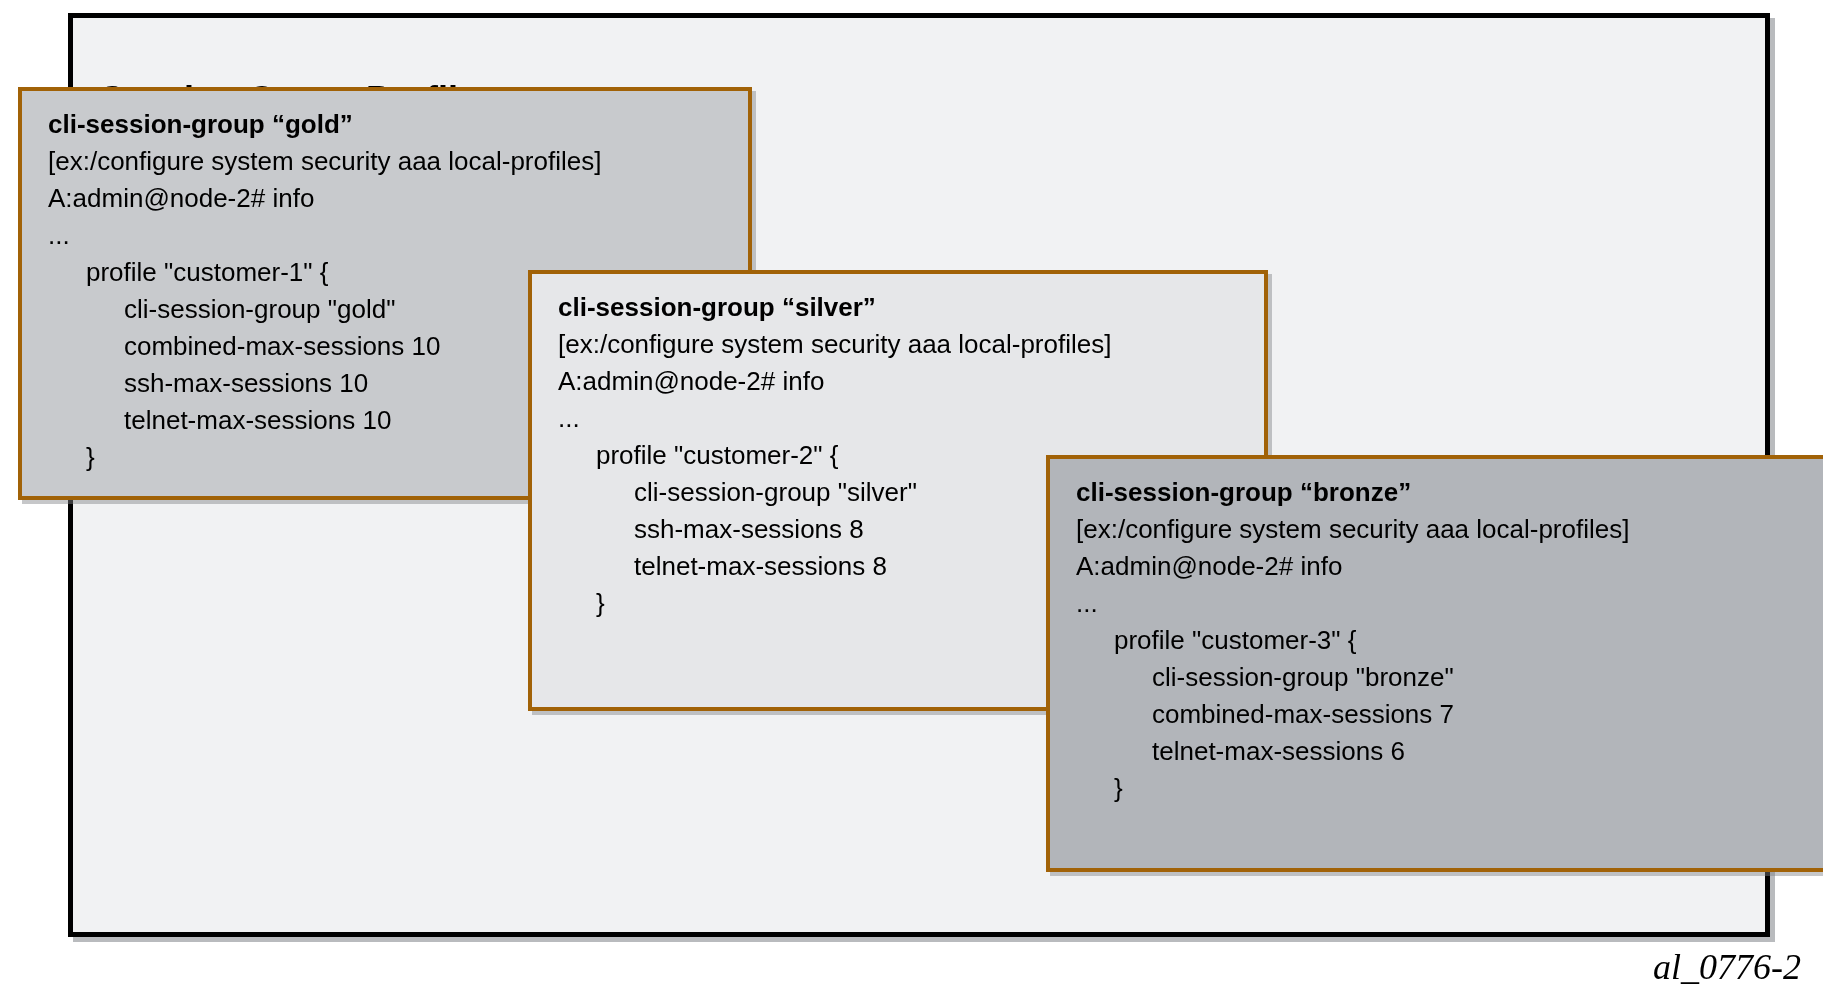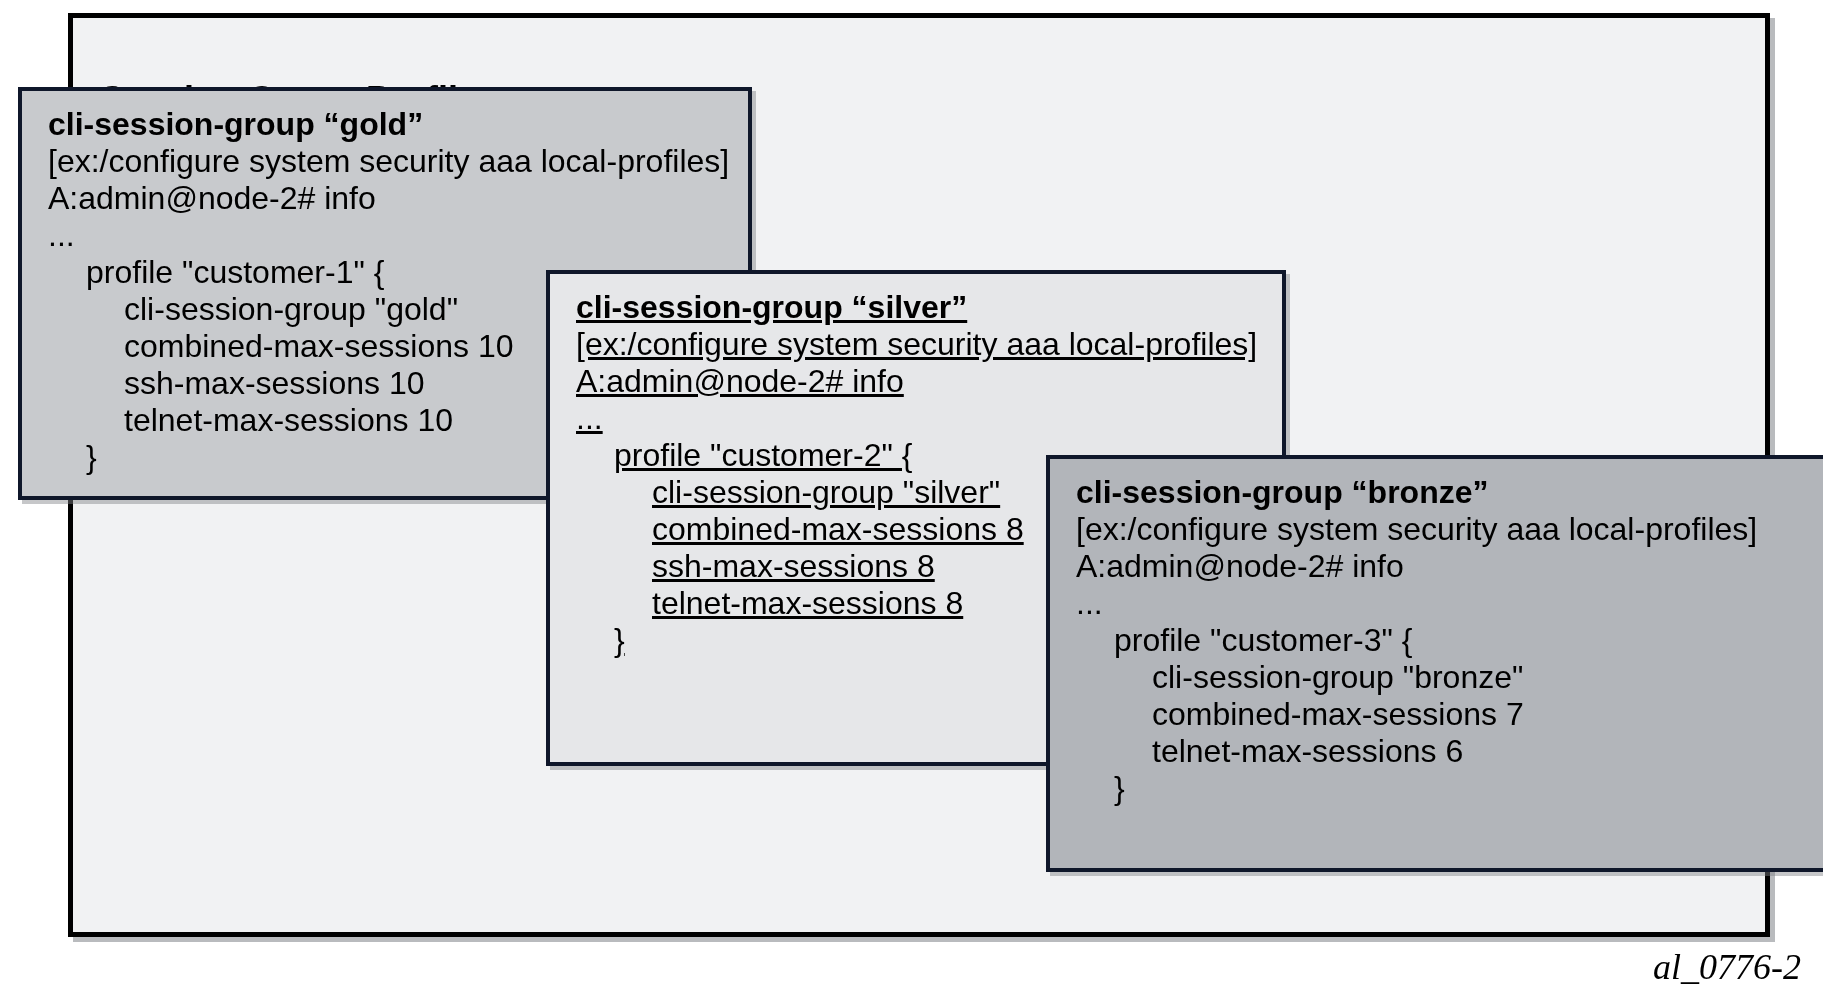--- a/index.html
+++ b/index.html
@@ -33,42 +33,41 @@
     left: 27px;
     top: 13px;
     font-size: 36px;
     font-weight: bold;
     white-space: nowrap;
     margin-top: 48px;
   }
   .code-box {
     position: absolute;
     box-sizing: border-box;
-    border: 4px solid #0f172a;
+    border: 4px solid #a16207;
     box-shadow: 4px 4px 0 rgba(128, 131, 136, 0.45);
     padding: 15px 18px 0 26px;
-    font-size: 32px;
+    font-size: 26px;
     line-height: 37px;
   }
   .box-gold {
     left: 18px;
     top: 87px;
     width: 734px;
     height: 413px;
     background: #c8cacd;
     z-index: 2;
   }
   .box-silver {
-    left: 546px;
+    left: 528px;
     top: 270px;
     width: 740px;
-    height: 496px;
+    height: 441px;
     background: #e6e7e9;
     z-index: 3;
-    text-decoration: underline;
   }
   .box-bronze {
     left: 1046px;
     top: 455px;
     width: 840px;
     height: 417px;
     background: #b2b5ba;
     z-index: 4;
   }
   .code-line {
@@ -111,21 +110,20 @@
     <div class="code-line indent-1">}</div>
   </div>
 
   <div class="code-box box-silver" style="background: rgb(230, 231, 233);">
     <div class="code-line code-header">cli-session-group “silver”</div>
     <div class="code-line">[ex:/configure system security aaa local-profiles]</div>
     <div class="code-line">A:admin@node-2# info</div>
     <div class="code-line">...</div>
     <div class="code-line indent-1">profile "customer-2" {</div>
     <div class="code-line indent-2">cli-session-group "silver"</div>
-    <div class="code-line indent-2">combined-max-sessions 8</div>
     <div class="code-line indent-2">ssh-max-sessions 8</div>
     <div class="code-line indent-2">telnet-max-sessions 8</div>
     <div class="code-line indent-1">}</div>
   </div>
 
   <div class="code-box box-bronze" style="background: rgb(178, 181, 186);">
     <div class="code-line code-header">cli-session-group “bronze”</div>
     <div class="code-line">[ex:/configure system security aaa local-profiles]</div>
     <div class="code-line">A:admin@node-2# info</div>
     <div class="code-line">...</div>

